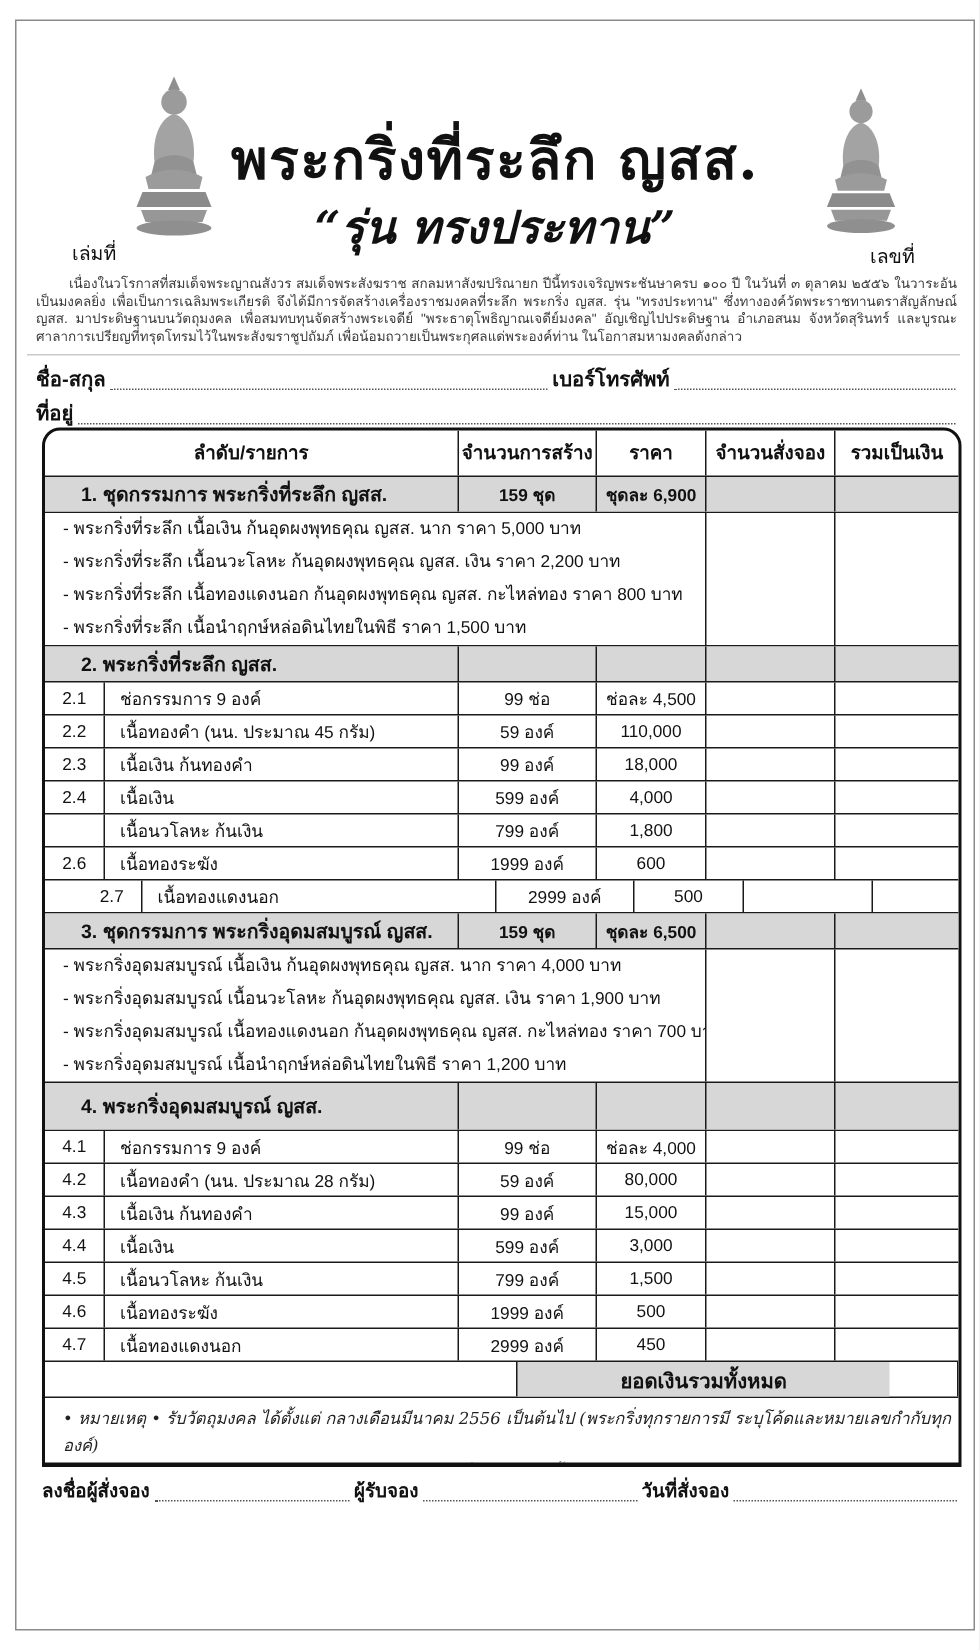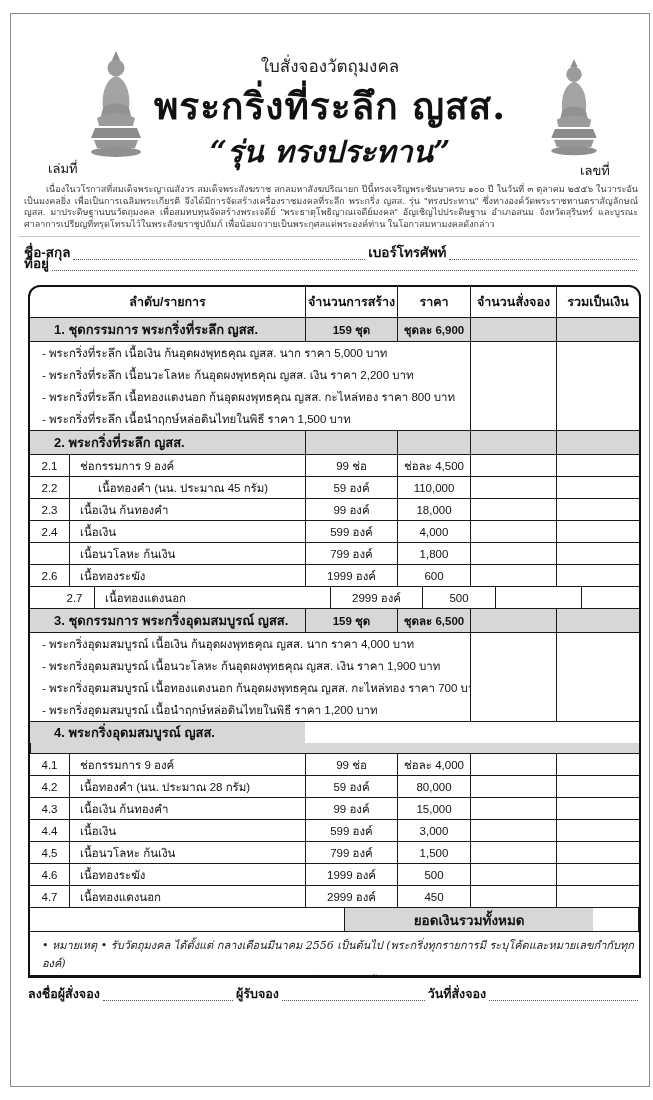--- a/index.html
+++ b/index.html
@@ -17,21 +17,21 @@
   .buddha{position:absolute;}
   .buddha.left{left:88px;top:50px;}
   .buddha.right{left:548px;top:58px;}
   
   .intro{position:absolute;left:24px;top:184px;width:614px;font-size:9px;line-height:11.5px;
          text-align:justify;color:#3c3c3c;text-indent:22px;}
   .rule{position:absolute;left:18px;top:236px;width:622px;border-top:1px solid #c9c9c9;}
   
   .field-row{position:absolute;left:24px;width:616px;display:flex;align-items:flex-end;
              font-weight:bold;font-size:13.5px;}
-  .fr1{top:241px;} .fr2{top:252px;}
+  .fr1{top:241px;} .fr2{top:264px;}
   .dots{flex:1;border-bottom:1.5px dotted #555;margin:0 3px 3px 3px;height:14px;}
   .dots.d1{flex:2.1;} .dots.d2{flex:1.35;}
   
   .table-box{position:absolute;left:28px;top:285px;width:613px;border:2px solid #111;border-bottom-width:3px;
              border-radius:12px 12px 0 0;overflow:hidden;background:#fff;box-sizing:border-box;}
   .t-row{display:flex;border-top:1.4px solid #1a1a1a;box-sizing:border-box;}
   .t-row.first{border-top:none;}
   .t-cell{box-sizing:border-box;border-left:1.4px solid #1a1a1a;display:flex;align-items:center;
           font-size:11.5px;overflow:hidden;white-space:nowrap;}
   .t-cell.nb{border-left:none;}
@@ -55,21 +55,20 @@
               border-radius:16px;box-sizing:border-box;display:flex;flex-direction:column;justify-content:center;}
   .footer-line{text-align:center;font-family:"DejaVu Serif","Liberation Serif",serif;font-style:italic;
                font-size:11.5px;line-height:18px;color:#1c1c1c;}
 </style>
 </head>
 <body>
 
 <div class="sheet">
   <div class="page-border"></div>
 
-  <div class="hdr-subtitle">ใบสั่งจองวัตถุมงคล</div>
   <div class="hdr-title">พระกริ่งที่ระลึก ญสส.</div>
   <div class="hdr-edition">“รุ่น ทรงประทาน”</div>
   <div class="lbl-book">เล่มที่</div>
   <div class="lbl-no">เลขที่</div>
 
   <div class="buddha left">
     <svg width="56" height="110" viewBox="0 0 56 110">
       <path d="M28 1 l4 9 h-8 z" fill="#8f8f8f"></path>
       <circle cx="28" cy="18" r="8.5" fill="#9b9b9b"></circle>
       <path d="M15 58 C13 40 20 28 28 26 C36 28 43 40 41 58 Z" fill="#a3a3a3"></path>
@@ -143,21 +142,21 @@
         <div class="t-row" style="height: 22px;">
           <div class="t-cell c nb" style="width: 39px;">2.1</div>
           <div class="t-cell " style="width: 236px; padding-left: 10px;">ช่อกรรมการ 9 องค์</div>
           <div class="t-cell c" style="width: 92px;">99 ช่อ</div>
           <div class="t-cell c" style="width: 73px;">ช่อละ 4,500</div>
           <div class="t-cell " style="width: 86px;"></div>
           <div class="t-cell " style="flex: 1 1 0%;"></div>
         </div>
         <div class="t-row" style="height: 22px;">
           <div class="t-cell c nb" style="width: 39px;">2.2</div>
-          <div class="t-cell " style="width: 236px; padding-left: 28px;">เนื้อทองคำ (นน. ประมาณ 45 กรัม)</div>
+          <div class="t-cell " style="width: 236px; padding-left: 10px;">เนื้อทองคำ (นน. ประมาณ 45 กรัม)</div>
           <div class="t-cell c" style="width: 92px;">59 องค์</div>
           <div class="t-cell c" style="width: 73px;">110,000</div>
           <div class="t-cell " style="width: 86px;"></div>
           <div class="t-cell " style="flex: 1 1 0%;"></div>
         </div>
         <div class="t-row" style="height: 22px;">
           <div class="t-cell c nb" style="width: 39px;">2.3</div>
           <div class="t-cell " style="width: 236px; padding-left: 10px;">เนื้อเงิน ก้นทองคำ</div>
           <div class="t-cell c" style="width: 92px;">99 องค์</div>
           <div class="t-cell c" style="width: 73px;">18,000</div>
@@ -206,21 +205,21 @@
         <div class="t-row">
           <div class="t-cell bullets-cell nb" style="width: 440px;">
             <div class="bullet-line">- พระกริ่งอุดมสมบูรณ์ เนื้อเงิน ก้นอุดผงพุทธคุณ ญสส. นาก ราคา 4,000 บาท</div>
             <div class="bullet-line">- พระกริ่งอุดมสมบูรณ์ เนื้อนวะโลหะ ก้นอุดผงพุทธคุณ ญสส. เงิน ราคา 1,900 บาท</div>
             <div class="bullet-line">- พระกริ่งอุดมสมบูรณ์ เนื้อทองแดงนอก ก้นอุดผงพุทธคุณ ญสส. กะไหล่ทอง ราคา 700 บาท</div>
             <div class="bullet-line">- พระกริ่งอุดมสมบูรณ์ เนื้อนำฤกษ์หล่อดินไทยในพิธี ราคา 1,200 บาท</div>
           </div>
           <div class="t-cell " style="width: 86px;"></div>
           <div class="t-cell " style="flex: 1 1 0%;"></div>
         </div>
-        <div class="t-row" style="height: 32px; flex-direction: column;">
+        <div class="t-row" style="height: 32px;">
           <div class="t-cell band band-label nb" style="width: 275px;">4. พระกริ่งอุดมสมบูรณ์ ญสส.</div>
           <div class="t-cell band c bold" style="width: 92px;"></div>
           <div class="t-cell band c bold" style="width: 73px;"></div>
           <div class="t-cell band" style="width: 86px;"></div>
           <div class="t-cell band" style="flex: 1 1 0%;"></div>
         </div>
         <div class="t-row" style="height: 22px;">
           <div class="t-cell c nb" style="width: 39px;">4.1</div>
           <div class="t-cell " style="width: 236px; padding-left: 10px;">ช่อกรรมการ 9 องค์</div>
           <div class="t-cell c" style="width: 92px;">99 ช่อ</div>

